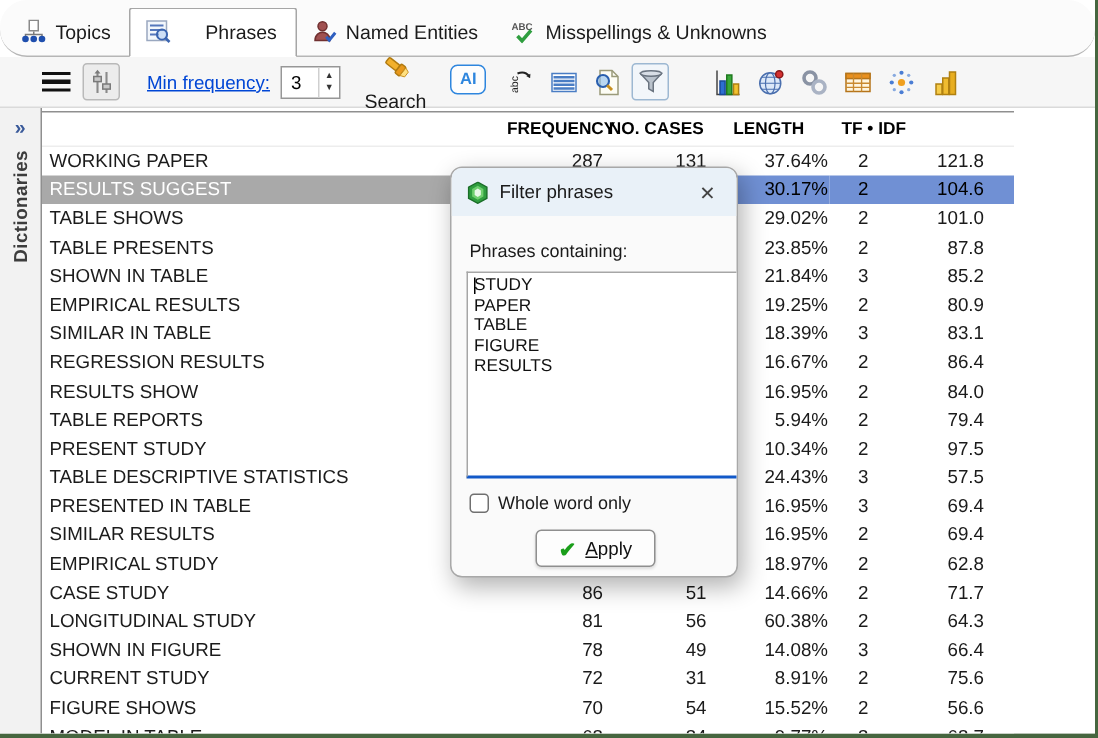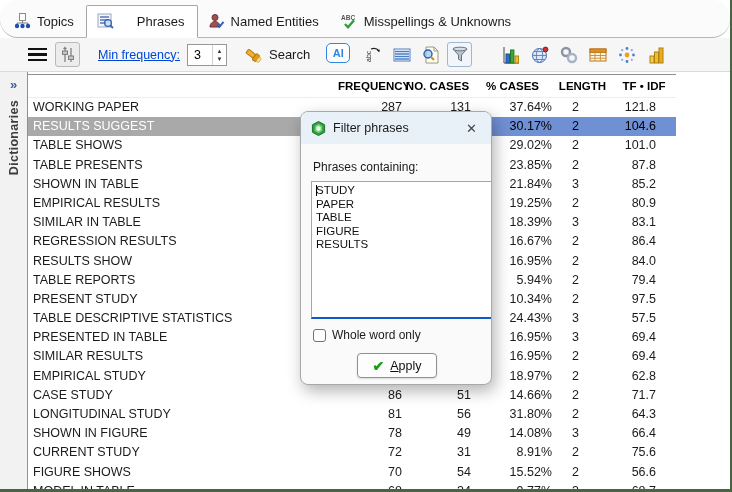--- a/index.html
+++ b/index.html
@@ -24,21 +24,21 @@
   .hamburger i { display:block; height:2.5px; background:#111; }
   .tool-btn { width:25px; height:25px; display:flex; align-items:center; justify-content:center;
               border:1px solid transparent; border-radius:3px; margin:0 2px; }
   .tool-btn.framed { border-color:#b9b9b9; background:#ececec; }
   .tool-btn.pressed { border-color:#9db8d2; background:#f2f6fa; }
   .minfreq { color:#0046d5; text-decoration:underline; font-size:12.5px; margin:0 7px 0 16px; }
   .spinbox { width:40px; height:22px; background:#fff; border:1px solid #979797; display:flex; font-size:12.5px; }
   .spinbox .val { flex:1; padding:3px 0 0 6px; }
   .spin { width:14px; border-left:1px solid #cfcfcf; display:flex; flex-direction:column;
           align-items:center; justify-content:center; font-size:6px; color:#333; line-height:6px; gap:2px; }
-  .search-wrap { display:flex; align-items:center; gap:6px; margin:0 10px 0 16px; font-size:13px; color:#1a1a1a; }
+  .search-wrap { display:flex; align-items:center; gap:6px; margin:0 10px 0 16px; font-size:13px; color:#1a1a1a;flex-direction:column; }
   .ai-btn { min-width:24px; height:20px; border:1.6px solid #2e86de; border-radius:5px; color:#2e86de;
             font-size:11px; font-weight:bold; display:flex; align-items:center; justify-content:center;
             padding:0 3px; margin:0 8px 3px 6px; background:#fdfdfd; }
   .icn { width:20px; height:20px; display:block; }
   .gap-left { margin-left:24px; }
 
   
   .content { position:absolute; top:72px; left:0; right:0; bottom:0; background:#fff; }
   .sidebar { position:absolute; top:0; left:0; width:28px; bottom:0; background:#f2f2f2;
              border-right:1px solid #8f8f8f; display:flex; flex-direction:column; align-items:center; }
@@ -240,21 +240,20 @@
     <div class="sidebar">
       <span class="chev">»</span>
       <span class="dict-label">Dictionaries</span>
     </div>
 
     <div class="table">
       <div class="thead">
         <div class="cell c-phrase"></div>
         <div class="cell">FREQUENCY</div>
         <div class="cell">NO. CASES</div>
-        <div class="cell">% CASES</div>
         <div class="cell">LENGTH</div>
         <div class="cell">TF • IDF</div>
       </div>
       <div class="tbody">
           <div class="trow">
             <div class="cell c-phrase">WORKING PAPER</div>
             <div class="cell c-num">287</div>
             <div class="cell c-num">131</div>
             <div class="cell c-num">37.64%</div>
             <div class="cell c-len">2</div>
@@ -377,21 +376,21 @@
             <div class="cell c-num">86</div>
             <div class="cell c-num">51</div>
             <div class="cell c-num">14.66%</div>
             <div class="cell c-len">2</div>
             <div class="cell c-num c-tfidf">71.7</div>
           </div>
           <div class="trow">
             <div class="cell c-phrase">LONGITUDINAL STUDY</div>
             <div class="cell c-num">81</div>
             <div class="cell c-num">56</div>
-            <div class="cell c-num">31.80%</div>
+            <div class="cell c-num">60.38%</div>
             <div class="cell c-len">2</div>
             <div class="cell c-num c-tfidf">64.3</div>
           </div>
           <div class="trow">
             <div class="cell c-phrase">SHOWN IN FIGURE</div>
             <div class="cell c-num">78</div>
             <div class="cell c-num">49</div>
             <div class="cell c-num">14.08%</div>
             <div class="cell c-len">3</div>
             <div class="cell c-num c-tfidf">66.4</div>

